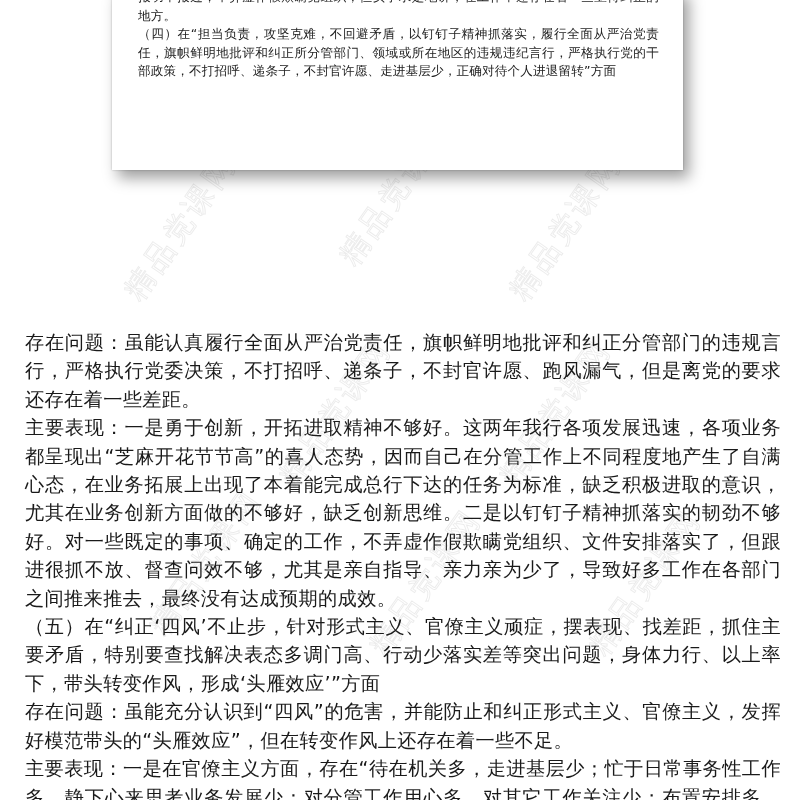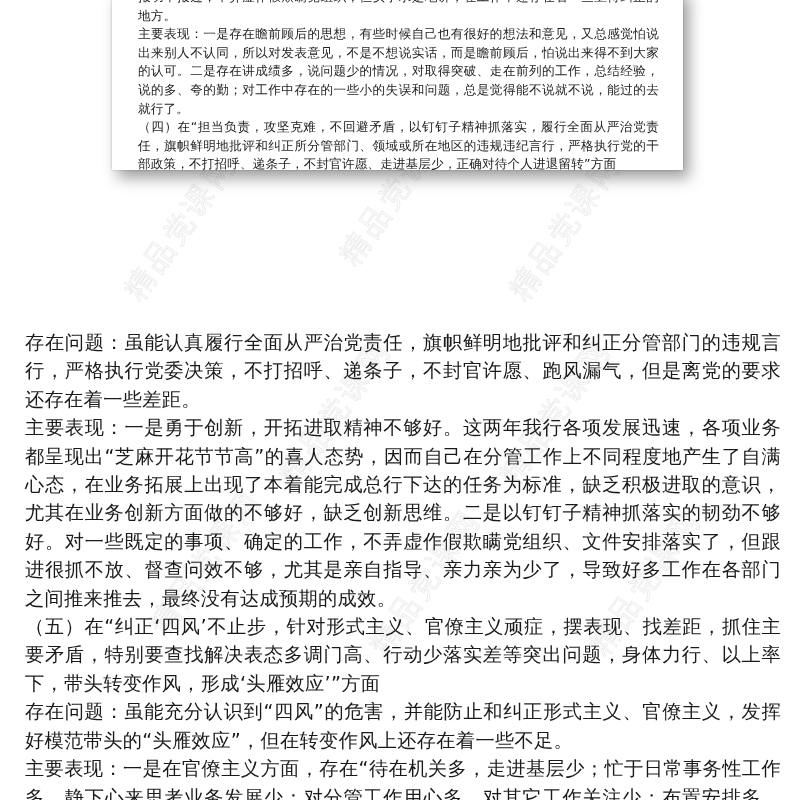--- a/index.html
+++ b/index.html
@@ -75,21 +75,20 @@
   <span class="watermark" style="left:500px;top:285px">精品党课网</span>
   <span class="watermark" style="left:270px;top:470px">精品党课网</span>
   <span class="watermark" style="left:490px;top:470px">精品党课网</span>
   <span class="watermark" style="left:140px;top:620px">精品党课网</span>
   <span class="watermark" style="left:360px;top:640px">精品党课网</span>
   <span class="watermark" style="left:580px;top:640px">精品党课网</span>
 </div>
 
 <div class="card">
   <p class="first">报功不报过，不弄虚作假欺瞒党组织，但实事求是地讲，在工作中还存在着一些亟待纠正的地方。</p>
-  <p>主要表现：一是存在瞻前顾后的思想，有些时候自己也有很好的想法和意见，又总感觉怕说出来别人不认同，所以对发表意见，不是不想说实话，而是瞻前顾后，怕说出来得不到大家的认可。二是存在讲成绩多，说问题少的情况，对取得突破、走在前列的工作，总结经验，说的多、夸的勤；对工作中存在的一些小的失误和问题，总是觉得能不说就不说，能过的去就行了。</p>
   <p>（四）在“担当负责，攻坚克难，不回避矛盾，以钉钉子精神抓落实，履行全面从严治党责任，旗帜鲜明地批评和纠正所分管部门、领域或所在地区的违规违纪言行，严格执行党的干部政策，不打招呼、递条子，不封官许愿、走进基层少，正确对待个人进退留转”方面</p>
 </div>
 
 <div class="body-text">
   <p>存在问题：虽能认真履行全面从严治党责任，旗帜鲜明地批评和纠正分管部门的违规言行，严格执行党委决策，不打招呼、递条子，不封官许愿、跑风漏气，但是离党的要求还存在着一些差距。</p>
   <p>主要表现：一是勇于创新，开拓进取精神不够好。这两年我行各项发展迅速，各项业务都呈现出“芝麻开花节节高”的喜人态势，因而自己在分管工作上不同程度地产生了自满心态，在业务拓展上出现了本着能完成总行下达的任务为标准，缺乏积极进取的意识，尤其在业务创新方面做的不够好，缺乏创新思维。二是以钉钉子精神抓落实的韧劲不够好。对一些既定的事项、确定的工作，不弄虚作假欺瞒党组织、文件安排落实了，但跟进很抓不放、督查问效不够，尤其是亲自指导、亲力亲为少了，导致好多工作在各部门之间推来推去，最终没有达成预期的成效。</p>
   <p>（五）在“纠正‘四风’不止步，针对形式主义、官僚主义顽症，摆表现、找差距，抓住主要矛盾，特别要查找解决表态多调门高、行动少落实差等突出问题，身体力行、以上率下，带头转变作风，形成‘头雁效应’”方面</p>
   <p>存在问题：虽能充分认识到“四风”的危害，并能防止和纠正形式主义、官僚主义，发挥好模范带头的“头雁效应”，但在转变作风上还存在着一些不足。</p>
   <p>主要表现：一是在官僚主义方面，存在“待在机关多，走进基层少；忙于日常事务性工作多，静下心来思考业务发展少；对分管工作用心多，对其它工作关注少；布置安排多，督促检查</p>
 </div>

